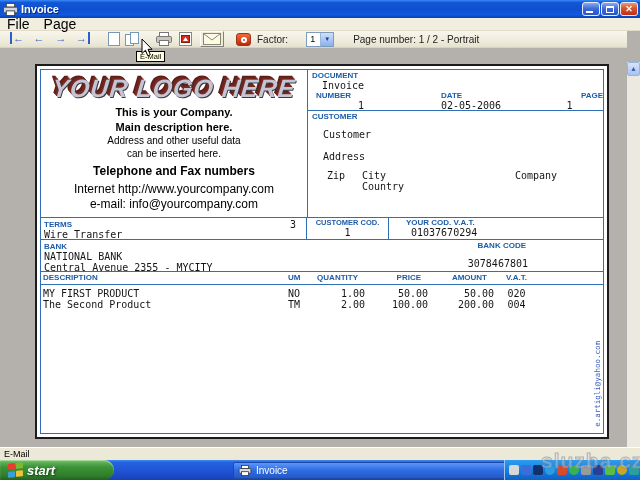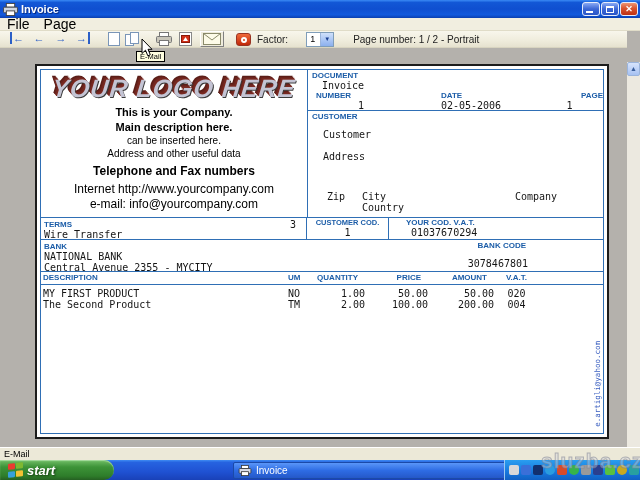--- a/index.html
+++ b/index.html
@@ -83,21 +83,21 @@
 .col-right { flex:1; border-left:1px solid #2f6fb5; display:flex; flex-direction:column; }
 .doc-head { height:41px; border-bottom:1px solid #2f6fb5; padding:1px 0 0 4px; }
 .doc-type { padding-left:10px; }
 .ndp { display:grid; grid-template-columns:90px 130px 1fr; padding-left:4px; }
 .ndp .c2 { padding-left:35px; } .ndp .c3 { padding-left:45px; }
 .ndp-val { display:grid; grid-template-columns:90px 130px 1fr; padding-left:4px; }
 .ndp-val .c1 { text-align:center; } .ndp-val .c2 { padding-left:35px; } .ndp-val .c3 { text-align:center; }
 .cust { flex:1; padding:1px 0 0 4px; position:relative; }
 .cust-name { margin:8px 0 0 11px; }
 .cust-addr { margin:11px 0 0 11px; }
-.cust-ziprow { position:relative; margin-top:29px; height:11px; }
+.cust-ziprow { position:relative; margin-top:8px; height:11px; }
 .cust-ziprow .zip { position:absolute; left:15px; } .cust-ziprow .city { position:absolute; left:50px; }
 .cust-ziprow .prov { position:absolute; left:203px; }
 .cust-country { margin:0 0 0 50px; }
 
 .sec-terms { height:22px; display:flex; border-bottom:1px solid #2f6fb5; }
 .tcell1 { width:266px; border-right:1px solid #2f6fb5; position:relative; padding-left:3px; }
 .tcell1 .tnum { position:absolute; right:10px; top:1px; }
 .tcell2 { width:82px; border-right:1px solid #2f6fb5; text-align:center; }
 .tcell2 .lbl { font-size:7.5px; }
 .tcell3 { flex:1; padding-left:17px; }
@@ -177,22 +177,22 @@
   <div class="preview">
 
     <div class="page">
       <div class="frame">
 
         <div class="sec-top">
           <div class="col-left">
             <div class="logo3d">YOUR LOGO HERE</div>
             <div class="co-l1">This is your Company.</div>
             <div class="co-l1">Main description here.</div>
+            <div class="co-l3">Address and other useful data</div>
             <div class="co-l3">can be inserted here.</div>
-            <div class="co-l3">Address and other useful data</div>
             <div class="co-l5">Telephone and Fax numbers</div>
             <div class="co-l6">Internet http://www.yourcompany.com</div>
             <div class="co-l6" style="margin-top:1px;">e-mail: info@yourcompany.com</div>
           </div>
           <div class="col-right">
             <div class="doc-head">
               <div class="lbl">DOCUMENT</div>
               <div class="mono doc-type">Invoice</div>
               <div class="ndp">
                 <span class="lbl c1">NUMBER</span>

